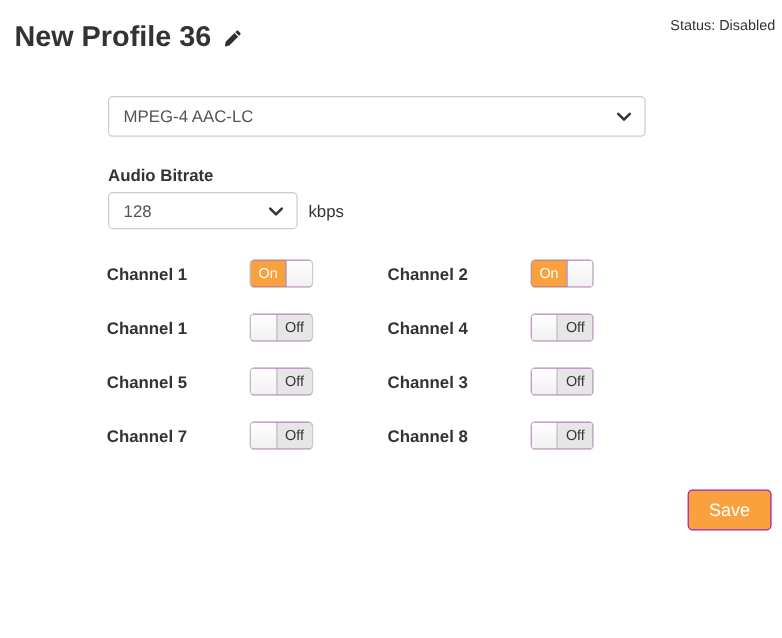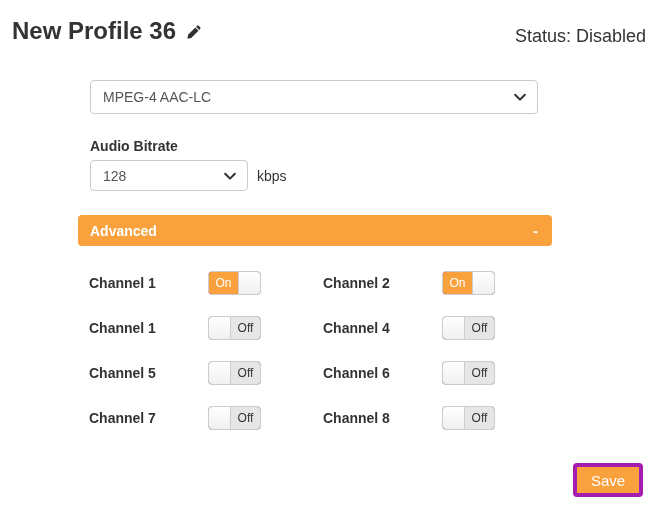--- a/index.html
+++ b/index.html
@@ -30,23 +30,23 @@
     color: #333;
     line-height: 33px;
   }
   .edit-icon {
     margin-left: 10px;
     margin-top: 4px;
     cursor: pointer;
     display: inline-flex;
   }
   .status-text {
-    font-size: 18px;
-    color: #333;
-    margin-top: 12px;
+    font-size: 12px;
+    color: #333;
+    margin-top: 0;
   }
 
   
   .form-section { margin-left: 90px; margin-top: 33px; }
   .group-label {
     font-size: 14px;
     font-weight: 700;
     color: #333;
     margin-bottom: 6px;
   }
@@ -142,21 +142,21 @@
   .footer {
     display: flex;
     justify-content: flex-end;
     margin-top: 33px;
     padding-right: 9px;
   }
   .save-button {
     width: 70px;
     height: 34px;
     background: #f9a13c;
-    border: 4px solid #a21caf;
+    border: 1px solid #a21caf;
     border-radius: 4px;
     color: #fff;
     font-family: "Liberation Sans", sans-serif;
     font-size: 15px;
     cursor: pointer;
   }
 </style>
 </head>
 <body>
 
@@ -195,24 +195,20 @@
         <span class="chev">
           <svg width="14" height="14" viewBox="0 0 16 16">
             <path d="M2.5 5.5 L8 11 L13.5 5.5" stroke="#333" stroke-width="2.4" fill="none" stroke-linecap="round" stroke-linejoin="round"></path>
           </svg>
         </span>
       </div>
       <span class="unit-text">kbps</span>
     </div>
   </div>
 
-  <div class="advanced-bar">
-    <span class="adv-label">Advanced</span>
-    <span class="adv-collapse">-</span>
-  </div>
 
   <div class="channels">
 
     <div class="ch-row">
       <div class="ch-col">
         <span class="ch-label">Channel 1</span>
         <div class="toggle on">
           <span class="t-label">On</span>
           <span class="t-knob"></span>
         </div>
@@ -245,21 +241,21 @@
 
     <div class="ch-row">
       <div class="ch-col">
         <span class="ch-label">Channel 5</span>
         <div class="toggle off">
           <span class="t-label">Off</span>
           <span class="t-knob"></span>
         </div>
       </div>
       <div class="ch-col">
-        <span class="ch-label">Channel 6</span>
+        <span class="ch-label">Channel 3</span>
         <div class="toggle off">
           <span class="t-label">Off</span>
           <span class="t-knob"></span>
         </div>
       </div>
     </div>
 
     <div class="ch-row">
       <div class="ch-col">
         <span class="ch-label">Channel 7</span>

